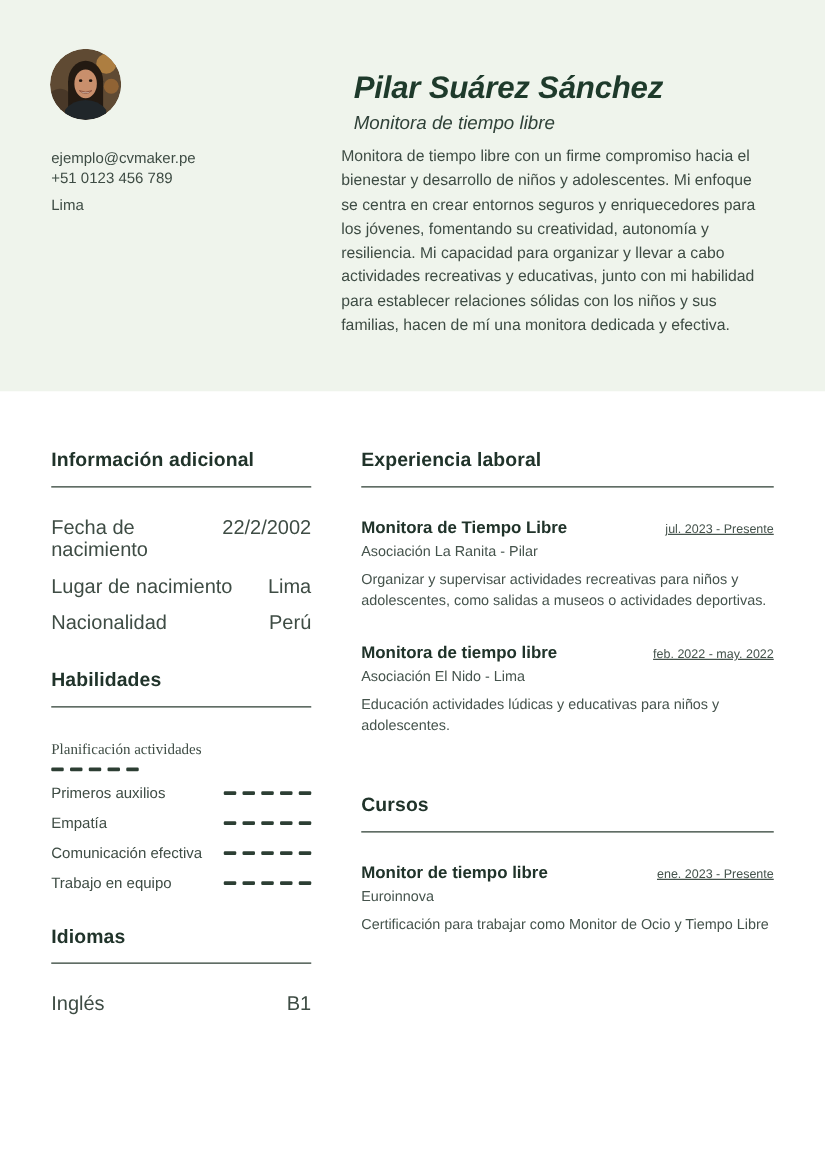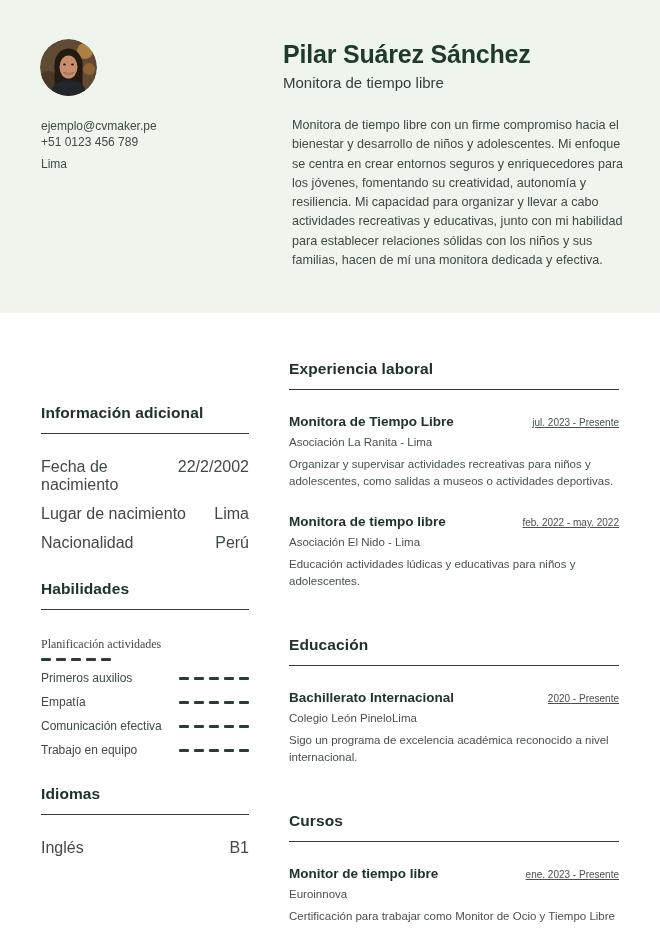--- a/index.html
+++ b/index.html
@@ -11,29 +11,29 @@
     --line:#2c3e33;
   }
   *{box-sizing:border-box;margin:0;padding:0;}
   html,body{background:#ffffff;}
   body{font-family:"Liberation Sans", sans-serif;}
   .page{position:relative;width:660px;height:933px;background:#ffffff;overflow:hidden;}
 
   
   .header{position:absolute;left:0;top:0;width:660px;height:313px;background:var(--header-bg);}
   .avatar{position:absolute;left:40px;top:39px;width:57px;height:57px;border-radius:50%;overflow:hidden;}
-  .name-block{position:absolute;left:283px;top:40px;}
+  .name-block{position:absolute;left:283px;top:56px;font-style:italic;}
   .name{font-size:25px;font-weight:700;color:var(--dark);letter-spacing:-0.2px;}
   .job-title{margin-top:5px;font-size:15px;color:#2f4138;}
   .contact{position:absolute;left:41px;top:118px;font-size:12px;color:var(--text);line-height:16px;}
   .contact .city{margin-top:6px;}
-  .summary{position:absolute;left:292px;top:116px;width:340px;font-size:12.6px;line-height:19.3px;color:var(--text);}
-
-  
-  .col-left{position:absolute;left:41px;top:360px;width:208px;margin-top:44px;}
+  .summary{position:absolute;left:273px;top:116px;width:340px;font-size:12.6px;line-height:19.3px;color:var(--text);}
+
+  
+  .col-left{position:absolute;left:41px;top:360px;width:208px;}
   .col-right{position:absolute;left:289px;top:360px;width:330px;}
 
   .section h2{font-size:15.5px;font-weight:600;color:var(--heading);letter-spacing:0.1px;margin-bottom:11px;}
   .rule{border-top:1.6px solid var(--line);margin-bottom:24px;}
   .col-left .section + .section{margin-top:28px;}
   .col-right .section + .section{margin-top:46px;}
 
   
   .kv-row{display:flex;justify-content:space-between;font-size:16px;color:var(--text);margin-bottom:11px;}
   .kv-row .kv-value{text-align:right;}
@@ -182,45 +182,33 @@
   <div class="col-right">
 
     <div class="section">
       <h2>Experiencia laboral</h2>
       <div class="rule"></div>
       <article class="entry">
         <div class="entry-head">
           <h3>Monitora de Tiempo Libre</h3>
           <span class="period">jul. 2023 - Presente</span>
         </div>
-        <div class="entry-org">Asociación La Ranita - Lima</div>
+        <div class="entry-org">Asociación La Ranita - Pilar</div>
         <p class="entry-desc">Organizar y supervisar actividades recreativas para niños y adolescentes, como salidas a museos o actividades deportivas.</p>
       </article>
       <article class="entry">
         <div class="entry-head">
           <h3>Monitora de tiempo libre</h3>
           <span class="period">feb. 2022 - may. 2022</span>
         </div>
         <div class="entry-org">Asociación El Nido - Lima</div>
         <p class="entry-desc">Educación actividades lúdicas y educativas para niños y adolescentes.</p>
       </article>
     </div>
 
-    <div class="section">
-      <h2>Educación</h2>
-      <div class="rule"></div>
-      <article class="entry">
-        <div class="entry-head">
-          <h3>Bachillerato Internacional</h3>
-          <span class="period">2020 - Presente</span>
-        </div>
-        <div class="entry-org">Colegio León PineloLima</div>
-        <p class="entry-desc">Sigo un programa de excelencia académica reconocido a nivel internacional.</p>
-      </article>
-    </div>
 
     <div class="section">
       <h2>Cursos</h2>
       <div class="rule"></div>
       <article class="entry">
         <div class="entry-head">
           <h3>Monitor de tiempo libre</h3>
           <span class="period">ene. 2023 - Presente</span>
         </div>
         <div class="entry-org">Euroinnova</div>

